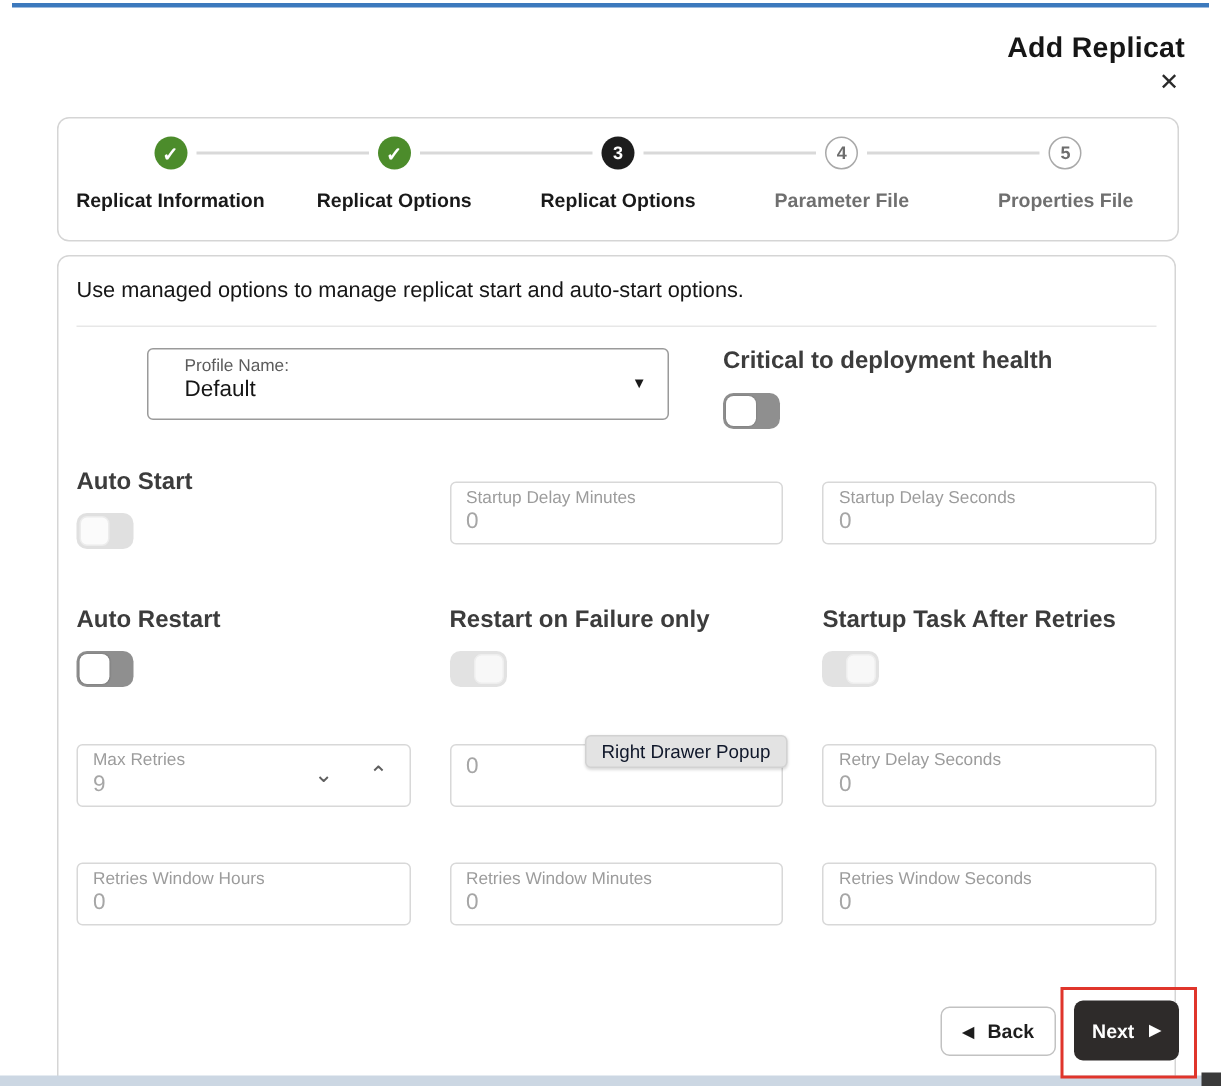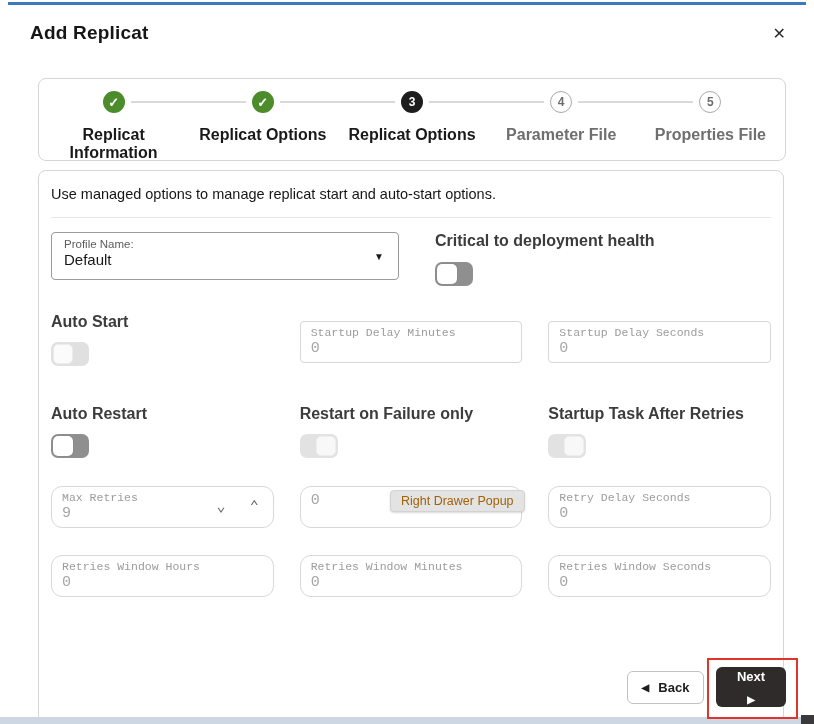--- a/index.html
+++ b/index.html
@@ -4,21 +4,21 @@
 <style>
   html,body { margin:0; padding:0; }
   body {
     width:814px; height:724px; position:relative; overflow:hidden;
     background:#ffffff; font-family:"Liberation Sans", sans-serif;
     -webkit-font-smoothing:antialiased;
   }
   .top-accent { position:absolute; top:2px; left:8px; width:798px; height:3px; background:#3c79bd; }
 
   
-  .dlg-header { position:absolute; top:22px; left:30px; right:24px; display:flex; justify-content:space-between; align-items:flex-start; }
+  .dlg-header { position:absolute; top:22px; left:30px; right:24px; display:flex; justify-content:space-between; align-items:flex-end;flex-direction:column; }
   .dlg-title { font-size:19px; font-weight:700; color:#161616; letter-spacing:.2px; }
   .close-btn { font-size:16px; color:#2b2b2b; cursor:pointer; line-height:1; padding:4px; }
 
   
   .stepper-card {
     position:absolute; left:38px; top:78px; width:746px; height:81px;
     border:1px solid #d5d5d5; border-radius:8px; background:#fff;
     display:flex; align-items:flex-start;
   }
   .step { flex:1; position:relative; text-align:center; }
@@ -27,35 +27,35 @@
     left:calc(-50% + 17px); right:calc(50% + 17px);
   }
   .step-circle {
     width:22px; height:22px; border-radius:50%; margin:12px auto 0;
     display:flex; align-items:center; justify-content:center;
     font-size:12px; font-weight:700; box-sizing:border-box; position:relative; z-index:1;
   }
   .step.complete .step-circle { background:#4c8c2b; color:#fff; font-size:13px; }
   .step.current  .step-circle { background:#1d1d1d; color:#fff; }
   .step.future   .step-circle { background:#fff; color:#6d6d6d; border:1.5px solid #a9a9a9; }
-  .step-label { margin-top:13px; font-size:16px; font-weight:700; color:#191919; }
+  .step-label { margin-top:13px; font-size:13px; font-weight:700; color:#191919; }
   .step.future .step-label { color:#6f6f6f; }
 
   
   .form-card {
     position:absolute; left:38px; top:170px; width:746px; height:613px;
     border:1px solid #d5d5d5; border-radius:8px; background:#fff; box-sizing:border-box;
   }
   .form-desc { margin:15px 12px 0; font-size:14.5px; color:#161616; }
   .form-divider { border:none; border-top:1px solid #e7e7e7; margin:15px 12px 0; }
 
   .profile-row { display:flex; align-items:flex-start; margin:14px 12px 0; }
   .select-box {
     width:348px; height:48px; box-sizing:border-box; border:1px solid #9a9a9a; border-radius:4px;
-    padding:5px 12px; position:relative; cursor:pointer; background:#fff;
+    padding:5px 24px; position:relative; cursor:pointer; background:#fff;margin-left:47px;
   }
   .select-label { font-size:11.5px; color:#5c5c5c; }
   .select-value { font-size:15px; color:#161616; margin-top:1px; }
   .select-arrow { position:absolute; right:14px; top:50%; transform:translateY(-50%); font-size:10px; color:#1a1a1a; }
 
   .critical-block { margin-left:36px; }
   .toggle-label { font-size:16px; font-weight:700; color:#3c3c3c; }
 
   
   .switch { width:38px; height:24px; border-radius:7px; position:relative; margin-top:12px; cursor:pointer; }
@@ -72,47 +72,47 @@
   .rowA { margin-top:27px; }
   .rowB { margin-top:39px; }
   .rowC { margin-top:28px; }
   .rowD { margin-top:27px; }
   .cell-toggle .switch { margin-top:11px; }
 
   .field {
     border:1px solid #d8d8d8; border-radius:4px; box-sizing:border-box; height:42px;
     padding:4px 10px; background:#fff; position:relative; margin-top:8px;
   }
-  .grid3 .field { margin-top:8px;font-family:Liberation Mono, monospace; }
-  .rowC .field, .rowD .field { margin-top:0;border-radius:11px; }
+  .grid3 .field { margin-top:8px; }
+  .rowC .field, .rowD .field { margin-top:10px; }
   .field-label { font-size:11.5px; color:#9c9c9c; white-space:nowrap; overflow:hidden; }
   .field-value { font-size:15px; color:#a6a6a6; margin-top:1px; }
   .stepper-arrows { position:absolute; right:14px; top:50%; transform:translateY(-50%); display:flex; gap:24px; }
   .stepper-arrows span { font-size:15px; color:#5f5f5f; line-height:1; cursor:pointer; }
 
   
   .tooltip {
     position:absolute; left:390px; top:490px; background:#e3e3e3; border:1px solid #d2d2d2;
-    border-radius:4px; padding:3px 10px; font-size:12.5px; color:#a16207;
+    border-radius:4px; padding:3px 10px; font-size:12.5px; color:#0f172a;
     box-shadow:0 1px 2px rgba(0,0,0,.15); white-space:nowrap; z-index:5;
   }
 
   
   .back-btn {
     position:absolute; left:627px; top:671px; width:77px; height:33px; box-sizing:border-box;
     background:#fff; border:1px solid #c2c2c2; border-radius:6px; cursor:pointer;
     display:flex; align-items:center; justify-content:center; gap:9px;
     font-family:inherit; font-size:13px; font-weight:700; color:#1d1d1d;
   }
   .back-btn .tri { font-size:10px; }
   .next-btn {
     position:absolute; left:716px; top:667px; width:70px; height:40px; box-sizing:border-box;
     background:#2e2b2a; border:none; border-radius:6px; cursor:pointer;
     display:flex; align-items:center; justify-content:center; gap:10px;
-    font-family:inherit; font-size:13px; font-weight:700; color:#ffffff;flex-direction:column;
+    font-family:inherit; font-size:13px; font-weight:700; color:#ffffff;
   }
   .next-btn .tri { font-size:10px; }
   .highlight-box {
     position:absolute; left:707px; top:658px; width:87px; height:57px;
     border:2px solid #e0352b; pointer-events:none; z-index:6;
   }
 
   
   .bottom-strip { position:absolute; left:0; bottom:0; width:814px; height:7px; background:#ccd7e3; }
   .bottom-corner { position:absolute; right:0; bottom:0; width:13px; height:9px; background:#3a3a3a; }

